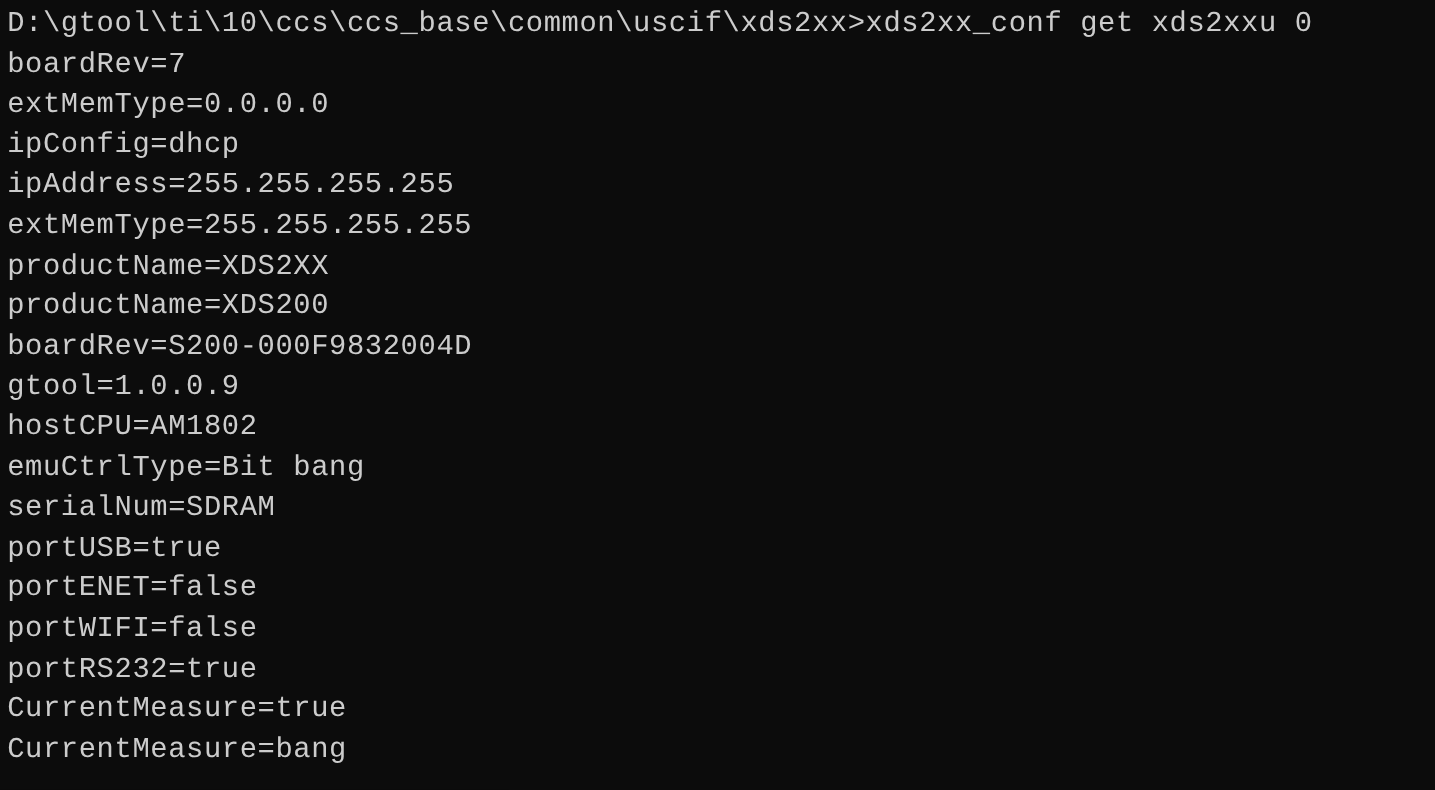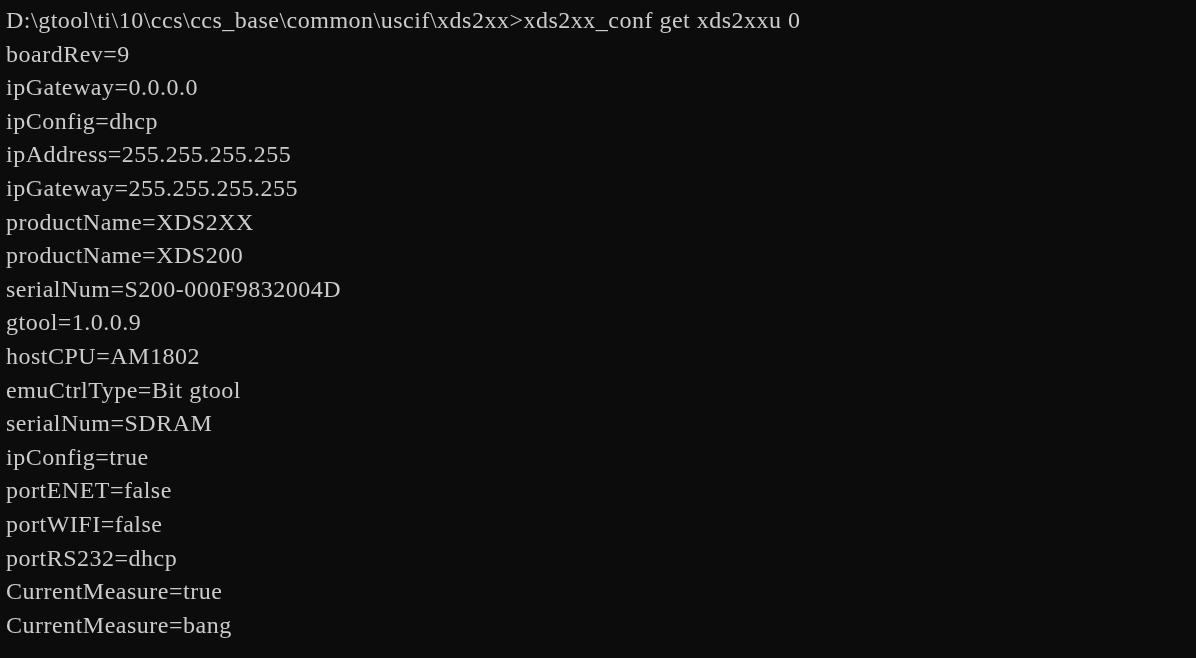--- a/index.html
+++ b/index.html
@@ -1,19 +1,18 @@
 <!DOCTYPE html>
 <html><head>
   <meta charset="utf-8">
   <style>
     * {
       margin: 0;
       padding: 0;
       box-sizing: border-box;
-      font-family: Liberation Serif, serif;
     }
     body {
       background-color: #0c0c0c;
       color: #cccccc;
       font-family: 'Consolas', 'Courier New', monospace;
       font-size: 24px;
       line-height: 1.4;
       padding: 4px 6px;
       width: 1196px;
       height: 658px;
@@ -24,30 +23,30 @@
       white-space: pre;
     }
     .prompt-line {
       white-space: pre;
     }
   </style>
 </head>
 <body>
 
 <div class="prompt-line"><span>D:\gtool\ti\10\ccs\ccs_base\common\uscif\xds2xx&gt;</span><span>xds2xx_conf get xds2xxu 0</span></div>
-<div class="terminal-line">boardRev=9</div>
-<div class="terminal-line">ipGateway=0.0.0.0</div>
+<div class="terminal-line">boardRev=7</div>
+<div class="terminal-line">extMemType=0.0.0.0</div>
 <div class="terminal-line">ipConfig=dhcp</div>
 <div class="terminal-line">ipAddress=255.255.255.255</div>
-<div class="terminal-line">ipGateway=255.255.255.255</div>
+<div class="terminal-line">extMemType=255.255.255.255</div>
 <div class="terminal-line">productName=XDS2XX</div>
 <div class="terminal-line">productName=XDS200</div>
-<div class="terminal-line">serialNum=S200-000F9832004D</div>
+<div class="terminal-line">boardRev=S200-000F9832004D</div>
 <div class="terminal-line">gtool=1.0.0.9</div>
 <div class="terminal-line">hostCPU=AM1802</div>
-<div class="terminal-line">emuCtrlType=Bit gtool</div>
+<div class="terminal-line">emuCtrlType=Bit bang</div>
 <div class="terminal-line">serialNum=SDRAM</div>
-<div class="terminal-line">ipConfig=true</div>
+<div class="terminal-line">portUSB=true</div>
 <div class="terminal-line">portENET=false</div>
 <div class="terminal-line">portWIFI=false</div>
-<div class="terminal-line">portRS232=dhcp</div>
+<div class="terminal-line">portRS232=true</div>
 <div class="terminal-line">CurrentMeasure=true</div>
 <div class="terminal-line">CurrentMeasure=bang</div>
 
 </body></html>

